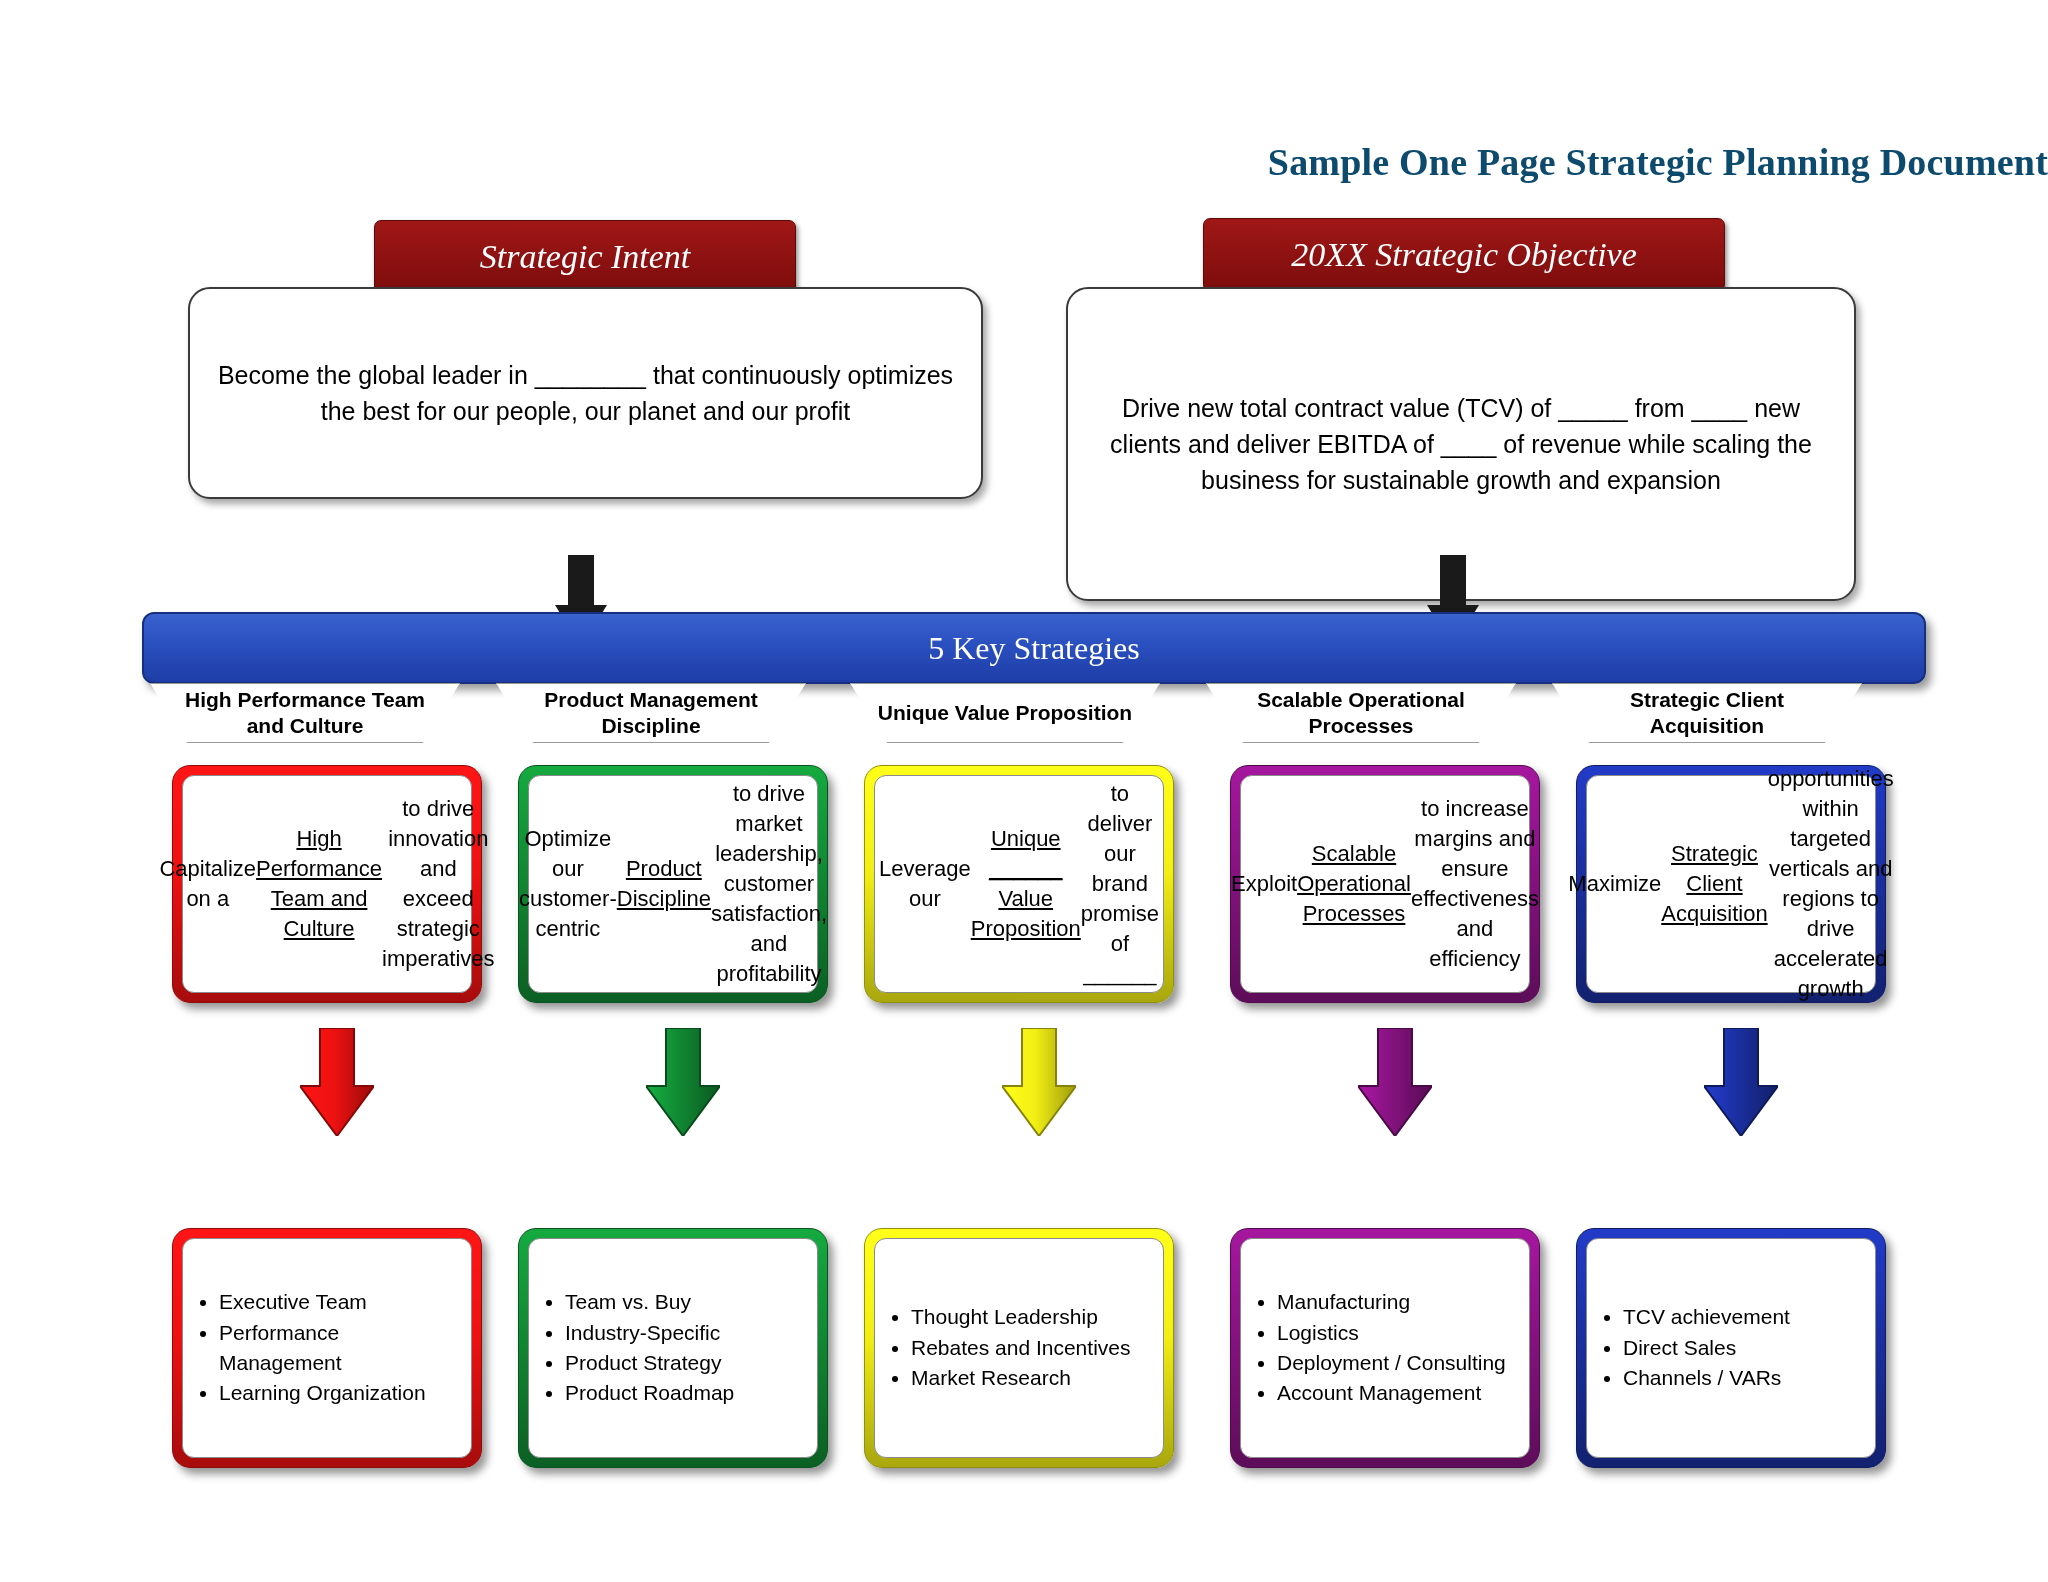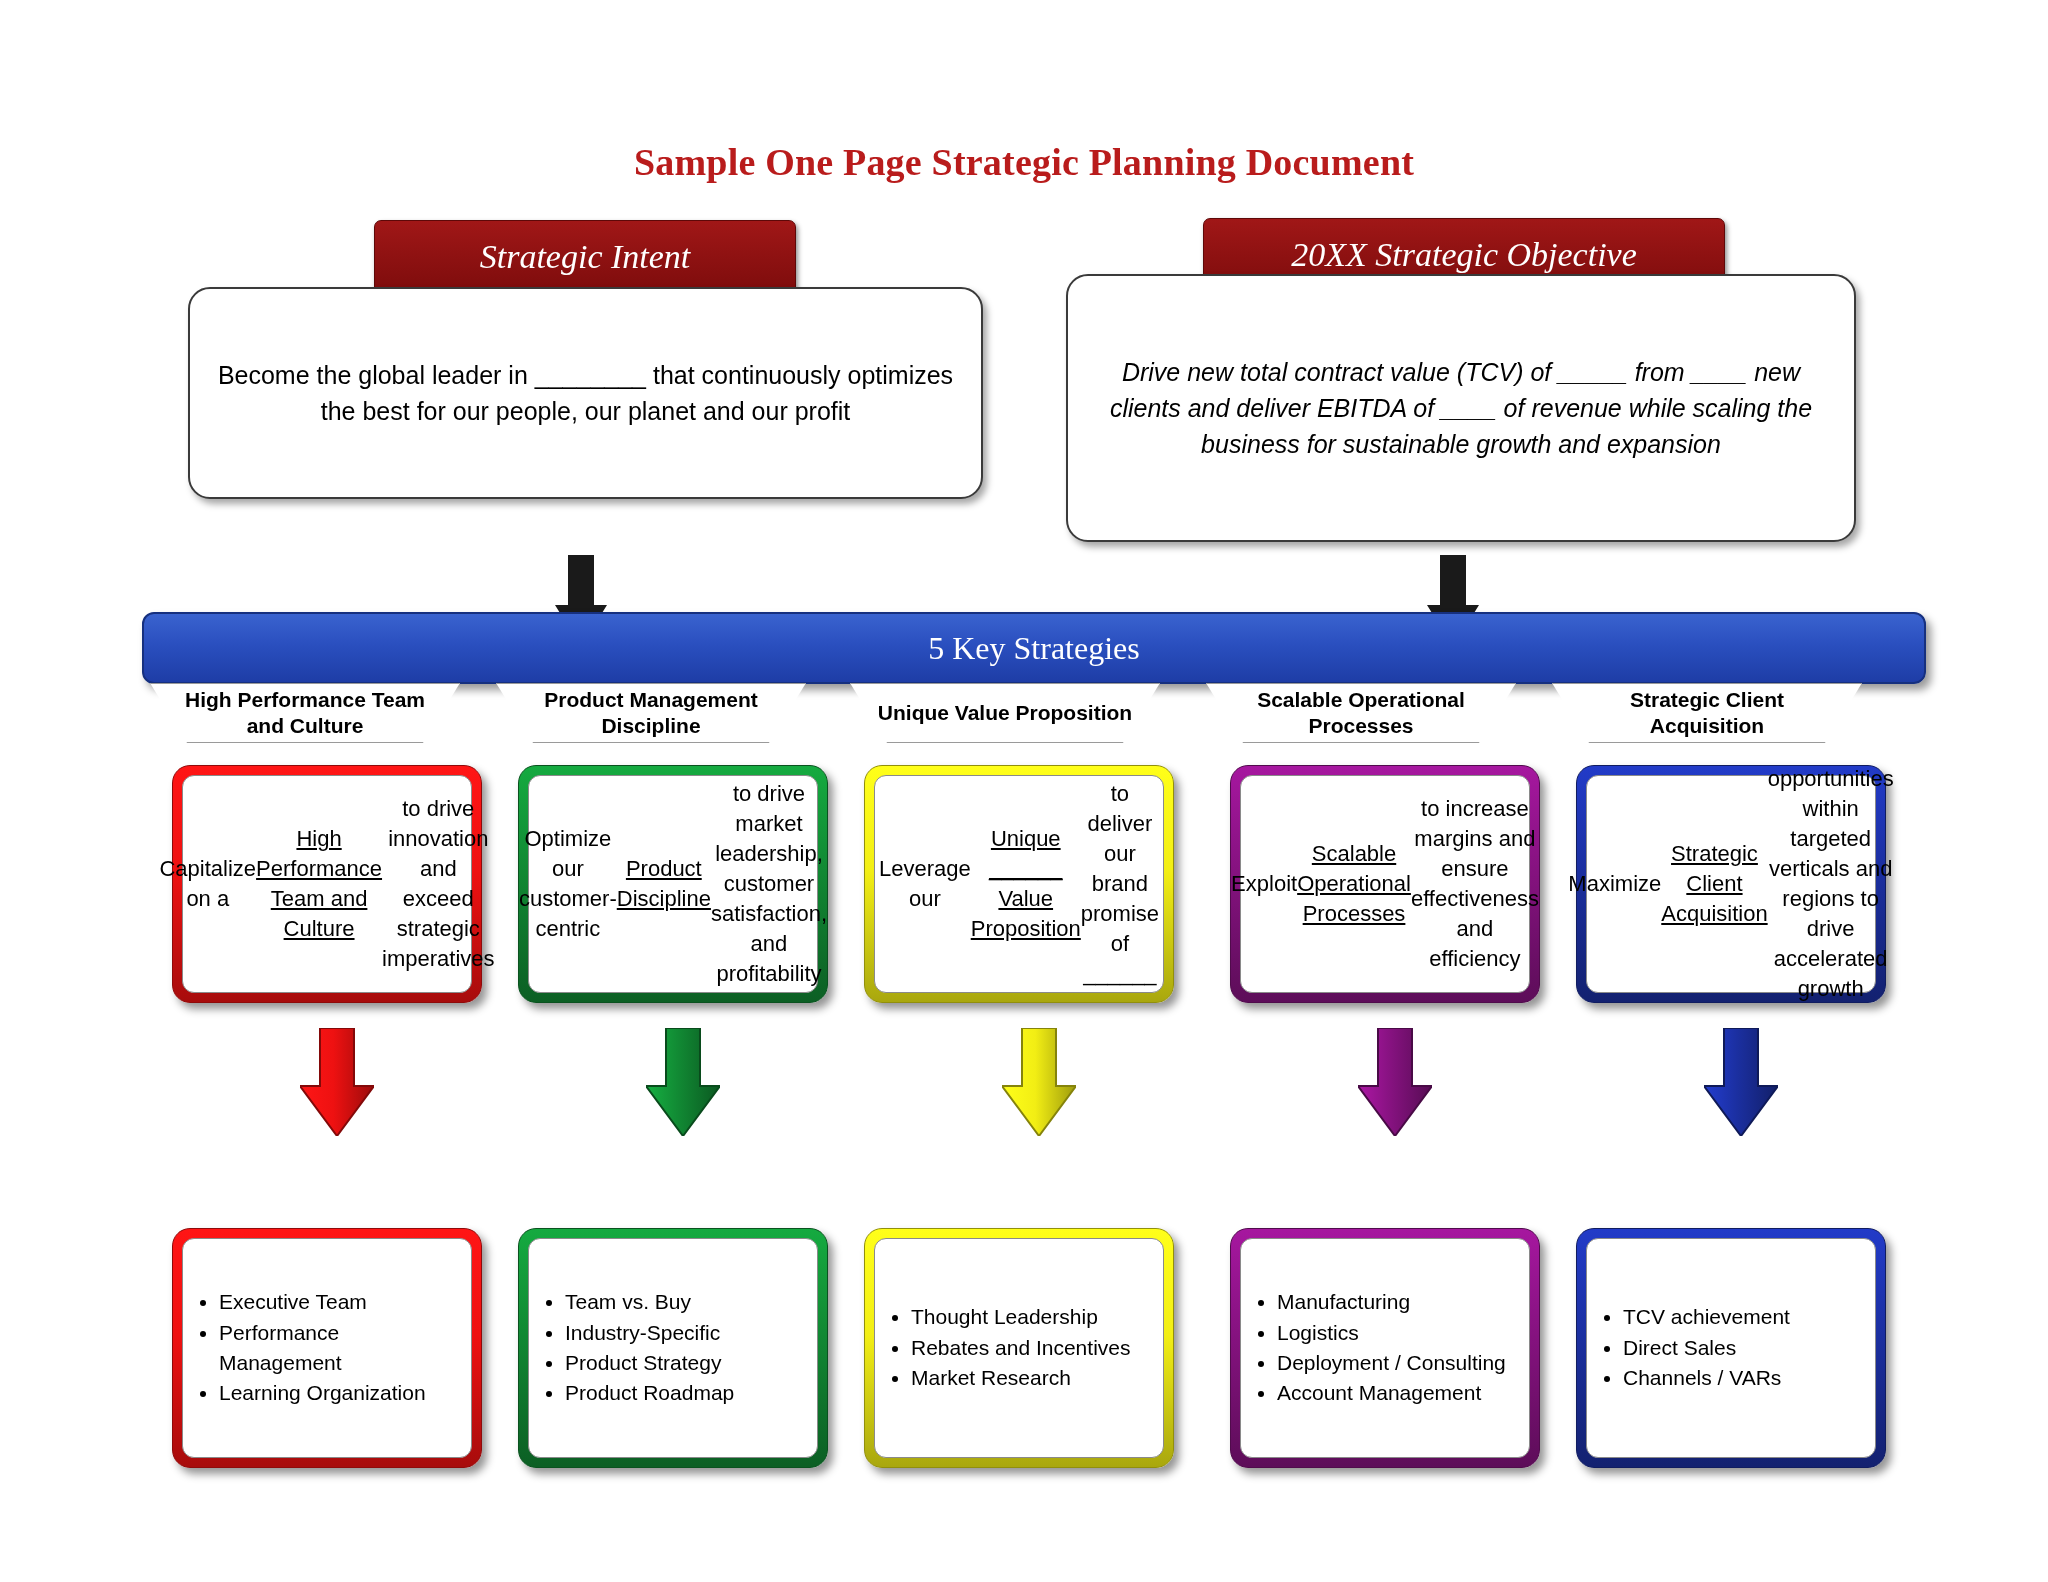--- a/index.html
+++ b/index.html
@@ -21,25 +21,25 @@
     width: 2048px;
     height: 1582px;
   }
 
   
   .doc-title {
     position: absolute;
     left: 0;
     top: 140px;
     width: 2048px;
-    text-align: center;
+    text-align: right;
     font-family: "Liberation Serif", serif;
     font-weight: bold;
     font-size: 38px;
-    color: #b91c1c;
+    color: #0c4a6e;
     letter-spacing: 0.2px;
   }
 
   
   .red-tab {
     position: absolute;
     background: #8c1010;
     background: linear-gradient(180deg,#a01717 0%, #7d0c0c 100%);
     border-radius: 7px;
     color: #ffffff;
@@ -67,21 +67,21 @@
     align-items: center;
     justify-content: center;
     text-align: center;
     font-size: 25px;
     color: #000000;
     line-height: 1.45;
     padding: 0 26px;
     box-sizing: border-box;
   }
   #box-intent { left: 188px; top: 287px; width: 795px; height: 212px; }
-  #box-objective { left: 1066px; top: 274px; width: 790px; height: 268px; font-style: italic; }
+  #box-objective { left: 1066px; top: 287px; width: 790px; height: 314px; }
 
   
   .black-arrow {
     position: absolute;
     width: 52px;
     height: 92px;
   }
   #arrow-intent { left: 555px; top: 555px; }
   #arrow-objective { left: 1427px; top: 555px; }
 

